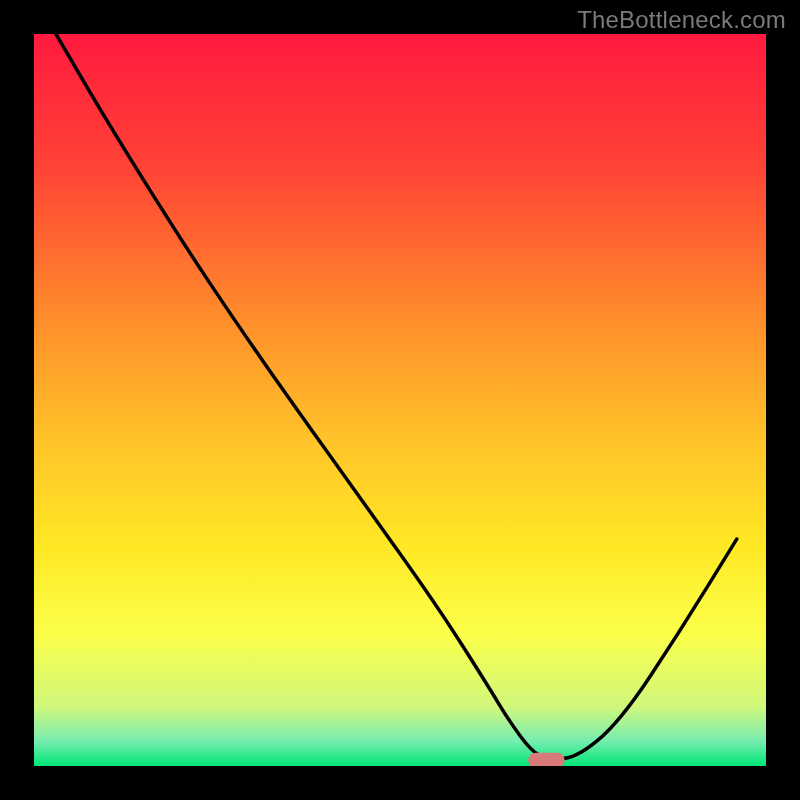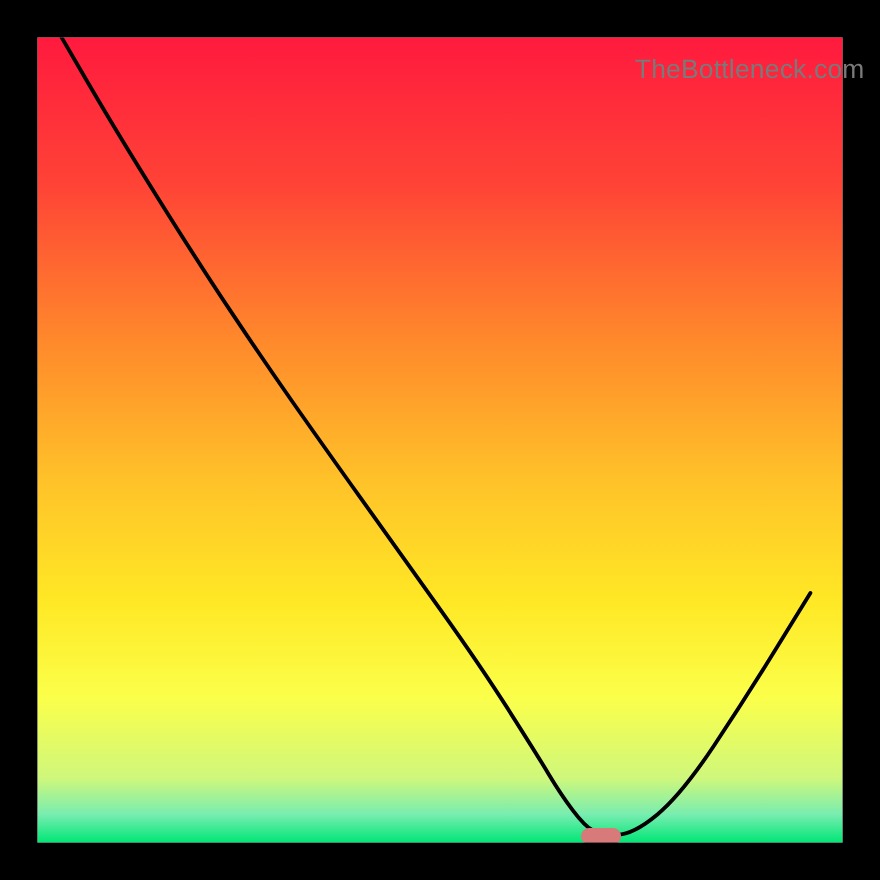--- a/index.html
+++ b/index.html
@@ -16,21 +16,20 @@
   .watermark {
     position: absolute;
     top: 6px;
     right: 14px;
     color: #7a7a7a;
     font-size: 24px;
     font-weight: 500;
     letter-spacing: 0.2px;
     z-index: 5;
     user-select: none;
-    margin-top: 44px;
   }
   svg {
     display: block;
   }
 </style>
 </head>
 <body>
 
 <div class="chart-container">
   <div class="watermark">TheBottleneck.com</div>

